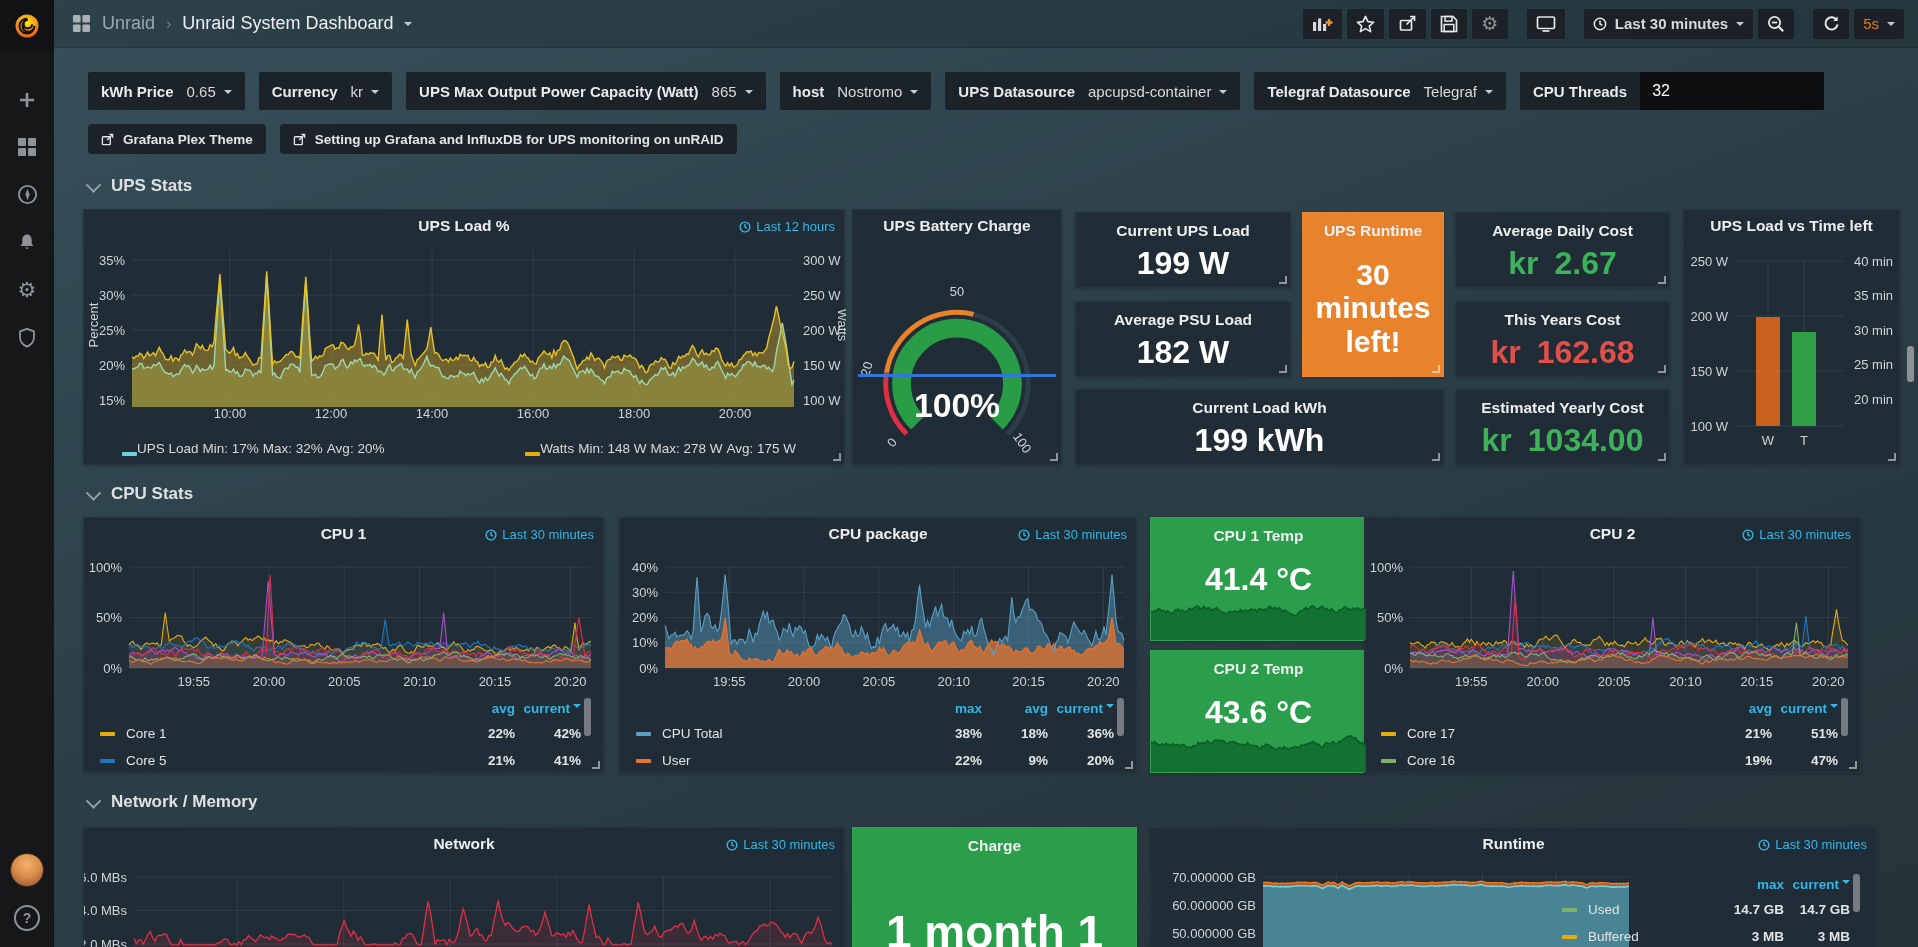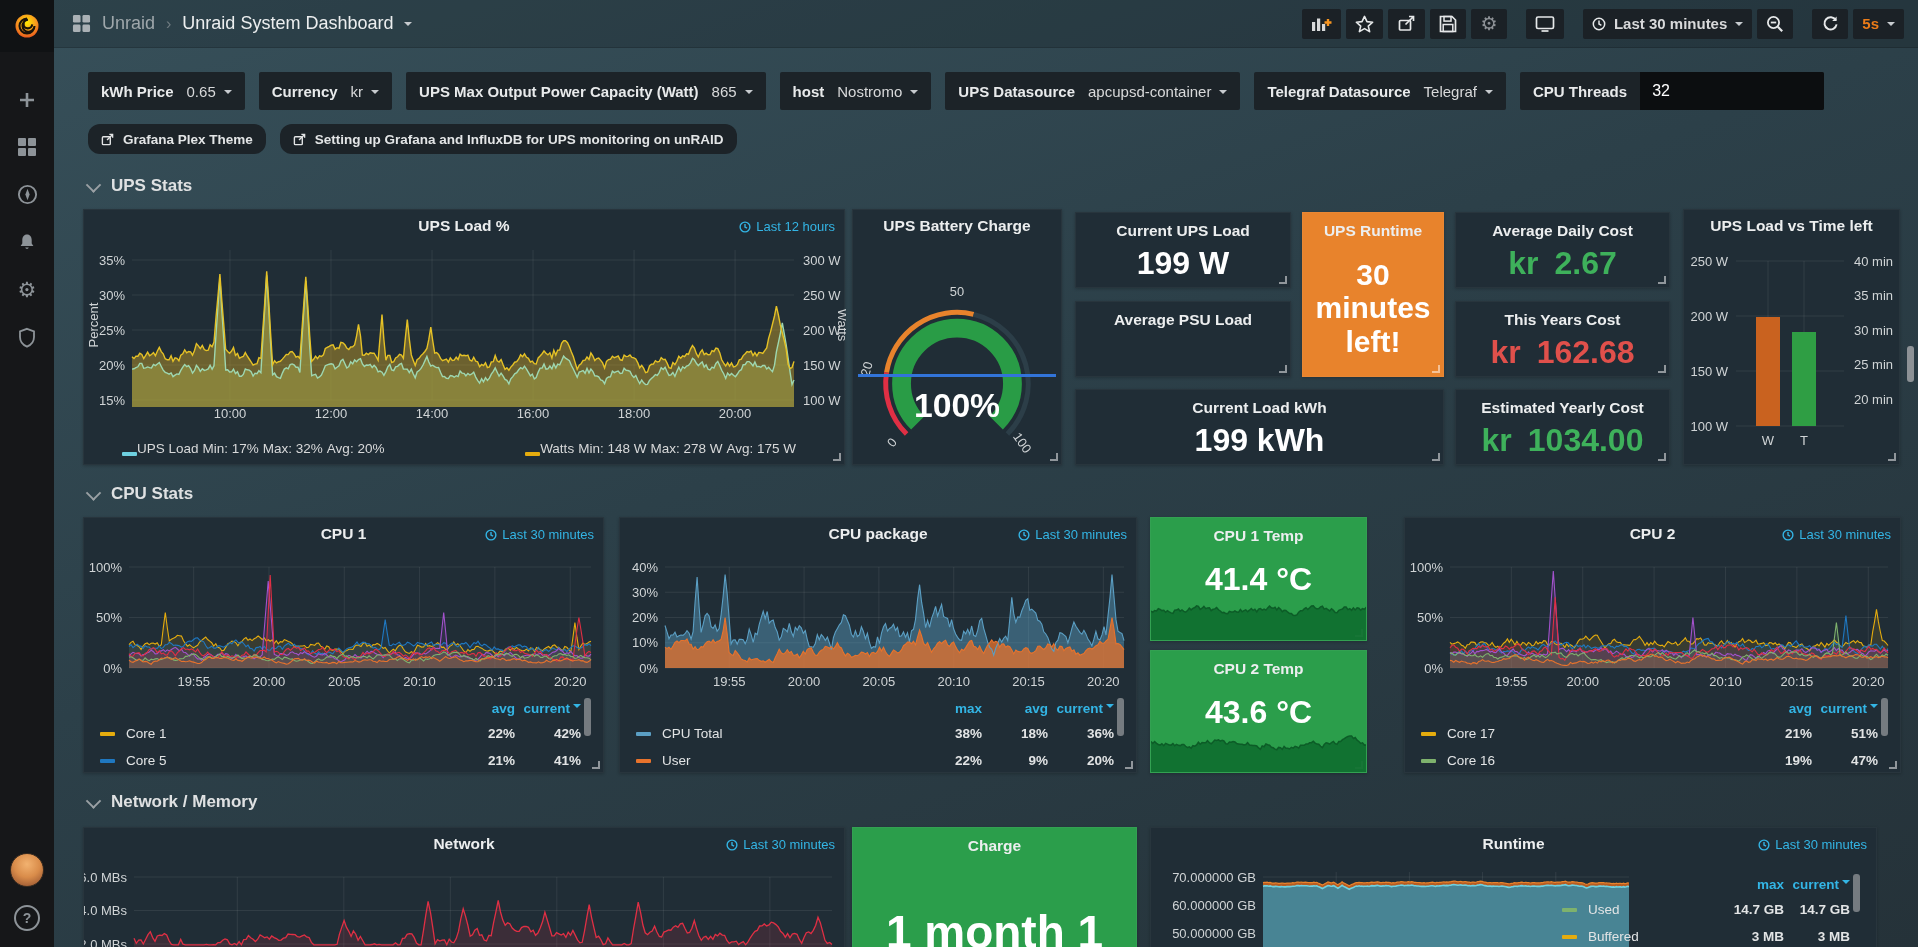--- a/index.html
+++ b/index.html
@@ -19,31 +19,31 @@
   
   .topnav{position:absolute;left:54px;right:0;top:0;height:47px;display:flex;align-items:center;
     padding:0 14px 0 18px;background:rgba(16,22,26,0.25);border-bottom:1px solid rgba(0,0,0,0.15);z-index:8}
   .crumb{display:flex;align-items:center;gap:11px;font-size:18px}
   .crumb .app{color:#9fa7ab}.crumb .sep{color:#6f7b80;font-size:16px}
   .crumb .dtitle{color:#eceeef}
   .caret{width:0;height:0;border:4.5px solid transparent;border-top-color:#c7cbcf;margin-top:5px;display:inline-block}
   .nav-right{margin-left:auto;display:flex;gap:5px;align-items:center}
   .nav-btn{height:30px;min-width:36px;padding:0 9px;background:#1b2126;border-radius:2px;display:flex;align-items:center;justify-content:center;gap:8px;color:#d8d9da;font-size:15px;cursor:pointer;box-sizing:border-box}
   .nav-gap{width:9px}
-  .fivesec{color:#eb7b18;font-weight:bold}
+  .fivesec{color:#eb7b18;font-weight:normal}
   .gear-glyph{font-size:19px;color:#8e9297;line-height:1}
   
   .vars-row{position:absolute;left:88px;top:72px;display:flex;gap:14px;align-items:center;z-index:4}
   .var-pill{display:flex;align-items:center;height:38px;background:#1c2328;border-radius:2px;padding:0 13px;gap:13px}
   .var-pill.has-input{padding-right:0;overflow:hidden}
   .vlab{font-weight:bold;color:#e8eaeb;font-size:15px;white-space:nowrap}
   .vval{color:#d8d9da;font-size:15px;display:flex;align-items:center;gap:8px;cursor:pointer;white-space:nowrap}
   .vinput{height:38px;background:#0c0e10;color:#fff;border:0;font-size:16px;padding:0 12px;width:160px;font-family:"Liberation Sans",sans-serif;outline:none}
   .links-row{position:absolute;left:88px;top:124px;display:flex;gap:14px;z-index:4}
-  .link-pill{display:flex;gap:9px;align-items:center;height:30px;background:#1c2328;padding:0 13px;border-radius:12px;font-size:13.5px;font-weight:bold;color:#e3e5e6;cursor:pointer;white-space:nowrap}
+  .link-pill{display:flex;gap:9px;align-items:center;height:30px;background:#1c2328;padding:0 13px;border-radius:4px;font-size:13.5px;font-weight:bold;color:#e3e5e6;cursor:pointer;white-space:nowrap}
   
   .sec{position:absolute;display:flex;align-items:center;gap:12px;color:#dfe1e2;font-size:17px;font-weight:bold;cursor:pointer;z-index:3}
   .chev{width:9px;height:9px;border-left:2px solid #9aa0a4;border-bottom:2px solid #9aa0a4;transform:rotate(-45deg) translate(1px,-1px)}
   
   .panel{position:absolute;background:#202d36;border:1px solid rgba(255,255,255,0.04);box-sizing:border-box;box-shadow:0 1px 3px rgba(0,0,0,.22)}
   .panel::after{content:"";position:absolute;right:3px;bottom:3px;width:6px;height:6px;border-right:2px solid rgba(255,255,255,.5);border-bottom:2px solid rgba(255,255,255,.5)}
   .ptitle{position:absolute;top:7px;left:0;right:0;text-align:center;font-size:15.5px;font-weight:bold;color:#eceeef;z-index:3;cursor:pointer}
   .timeago{position:absolute;top:9px;right:9px;color:#33b5e5;font-size:13px;display:flex;gap:5px;align-items:center;z-index:3;cursor:pointer}
   .chart{position:absolute;left:0;top:0;right:0;bottom:0}
   .gaugewrap{position:absolute;left:0;right:0;top:26px;display:flex;justify-content:center}
@@ -361,20 +361,21 @@
     </div>
   <div class="bluline"></div>
 </div>
 
 <div class="panel stat" style="left:1075px;top:212px;width:216px;height:76px">
   <div class="stitle">Current UPS Load</div>
   <div class="sval">199 W</div>
 </div>
 <div class="panel stat" style="left:1075px;top:301px;width:216px;height:76px">
   <div class="stitle">Average PSU Load</div>
+  <div class="sval">182 W</div>
 </div>
 <div class="panel stat" style="left:1075px;top:389px;width:369px;height:76px">
   <div class="stitle">Current Load kWh</div>
   <div class="sval">199 kWh</div>
 </div>
 <div class="panel stat runtime" style="left:1302px;top:212px;width:142px;height:165px">
   <div class="stitle">UPS Runtime</div>
   <div class="sval">30 minutes left!</div>
 </div>
 <div class="panel stat cost-green" style="left:1455px;top:212px;width:215px;height:76px">
@@ -560,21 +561,21 @@
 </div>
 <div class="panel stat temp" style="left:1150px;top:650px;width:217px;height:123px">
   <div class="spark"><svg width="217" height="124" viewBox="0 0 217 124">
         <path d="M0.0,90.5 L1.8,92.5 L3.6,90.6 L5.5,92.4 L7.3,93.5 L9.1,94.2 L10.9,92.7 L12.8,94.7 L14.6,92.4 L16.4,93.1 L18.2,93.9 L20.1,94.1 L21.9,92.6 L23.7,94.8 L25.5,93.3 L27.4,94.3 L29.2,94.6 L31.0,93.6 L32.8,93.5 L34.6,95.3 L36.5,96.7 L38.3,95.8 L40.1,97.1 L41.9,94.7 L43.8,95.2 L45.6,93.9 L47.4,91.3 L49.2,93.3 L51.1,91.6 L52.9,91.8 L54.7,91.8 L56.5,89.7 L58.4,91.7 L60.2,92.8 L62.0,91.1 L63.8,89.1 L65.6,89.5 L67.5,88.9 L69.3,90.1 L71.1,89.4 L72.9,90.0 L74.8,92.7 L76.6,92.9 L78.4,91.0 L80.2,91.3 L82.1,90.5 L83.9,90.9 L85.7,92.6 L87.5,92.9 L89.4,93.3 L91.2,93.3 L93.0,93.9 L94.8,93.6 L96.6,91.7 L98.5,94.0 L100.3,94.2 L102.1,94.6 L103.9,94.4 L105.8,94.9 L107.6,96.9 L109.4,98.3 L111.2,94.9 L113.1,95.7 L114.9,93.0 L116.7,93.7 L118.5,94.2 L120.4,96.3 L122.2,96.8 L124.0,98.2 L125.8,98.8 L127.6,96.4 L129.5,96.7 L131.3,98.3 L133.1,95.4 L134.9,97.2 L136.8,97.3 L138.6,98.0 L140.4,96.3 L142.2,97.1 L144.1,95.4 L145.9,96.0 L147.7,97.2 L149.5,94.2 L151.4,94.3 L153.2,94.3 L155.0,93.0 L156.8,93.0 L158.6,91.8 L160.5,91.7 L162.3,90.2 L164.1,92.1 L165.9,93.1 L167.8,93.3 L169.6,95.3 L171.4,96.6 L173.2,93.5 L175.1,91.8 L176.9,92.3 L178.7,93.2 L180.5,91.5 L182.4,90.4 L184.2,92.6 L186.0,93.3 L187.8,90.5 L189.6,90.6 L191.5,88.7 L193.3,87.6 L195.1,86.3 L196.9,85.5 L198.8,84.9 L200.6,84.9 L202.4,87.6 L204.2,86.5 L206.1,89.1 L207.9,90.5 L209.7,92.4 L211.5,91.8 L213.4,94.1 L215.2,93.9 L217.0,95.9 L217.0,124 L0.0,124 Z" fill="#10702f" fill-opacity="0.95"></path>
         <path d="M0.0,90.5 L1.8,92.5 L3.6,90.6 L5.5,92.4 L7.3,93.5 L9.1,94.2 L10.9,92.7 L12.8,94.7 L14.6,92.4 L16.4,93.1 L18.2,93.9 L20.1,94.1 L21.9,92.6 L23.7,94.8 L25.5,93.3 L27.4,94.3 L29.2,94.6 L31.0,93.6 L32.8,93.5 L34.6,95.3 L36.5,96.7 L38.3,95.8 L40.1,97.1 L41.9,94.7 L43.8,95.2 L45.6,93.9 L47.4,91.3 L49.2,93.3 L51.1,91.6 L52.9,91.8 L54.7,91.8 L56.5,89.7 L58.4,91.7 L60.2,92.8 L62.0,91.1 L63.8,89.1 L65.6,89.5 L67.5,88.9 L69.3,90.1 L71.1,89.4 L72.9,90.0 L74.8,92.7 L76.6,92.9 L78.4,91.0 L80.2,91.3 L82.1,90.5 L83.9,90.9 L85.7,92.6 L87.5,92.9 L89.4,93.3 L91.2,93.3 L93.0,93.9 L94.8,93.6 L96.6,91.7 L98.5,94.0 L100.3,94.2 L102.1,94.6 L103.9,94.4 L105.8,94.9 L107.6,96.9 L109.4,98.3 L111.2,94.9 L113.1,95.7 L114.9,93.0 L116.7,93.7 L118.5,94.2 L120.4,96.3 L122.2,96.8 L124.0,98.2 L125.8,98.8 L127.6,96.4 L129.5,96.7 L131.3,98.3 L133.1,95.4 L134.9,97.2 L136.8,97.3 L138.6,98.0 L140.4,96.3 L142.2,97.1 L144.1,95.4 L145.9,96.0 L147.7,97.2 L149.5,94.2 L151.4,94.3 L153.2,94.3 L155.0,93.0 L156.8,93.0 L158.6,91.8 L160.5,91.7 L162.3,90.2 L164.1,92.1 L165.9,93.1 L167.8,93.3 L169.6,95.3 L171.4,96.6 L173.2,93.5 L175.1,91.8 L176.9,92.3 L178.7,93.2 L180.5,91.5 L182.4,90.4 L184.2,92.6 L186.0,93.3 L187.8,90.5 L189.6,90.6 L191.5,88.7 L193.3,87.6 L195.1,86.3 L196.9,85.5 L198.8,84.9 L200.6,84.9 L202.4,87.6 L204.2,86.5 L206.1,89.1 L207.9,90.5 L209.7,92.4 L211.5,91.8 L213.4,94.1 L215.2,93.9 L217.0,95.9" stroke="#0c5c27" fill="none" stroke-width="1.5"></path>
       </svg></div>
   <div class="stitle">CPU 2 Temp</div>
   <div class="sval">43.6 °C</div>
 </div>
 
-<div class="panel" style="left:1404px;top:517px;width:497px;height:256px">
+<div class="panel" style="left:1364px;top:517px;width:497px;height:256px">
   <div class="ptitle">CPU 2</div>
   <div class="timeago">
     <svg width="12" height="12" viewBox="0 0 14 14">
         <circle cx="7" cy="7" r="5.7" stroke="#33b5e5" stroke-width="1.6" fill="none"></circle>
         <path d="M7 3.6 V7 L9.4 8.4" stroke="#33b5e5" stroke-width="1.6" fill="none"></path>
       </svg>
     <span>Last 30 minutes</span>
   </div>
   <div class="chart"><svg width="497" height="256" viewBox="0 0 497 256">
         <line x1="45" y1="49" x2="483" y2="49" class="grid"></line>

